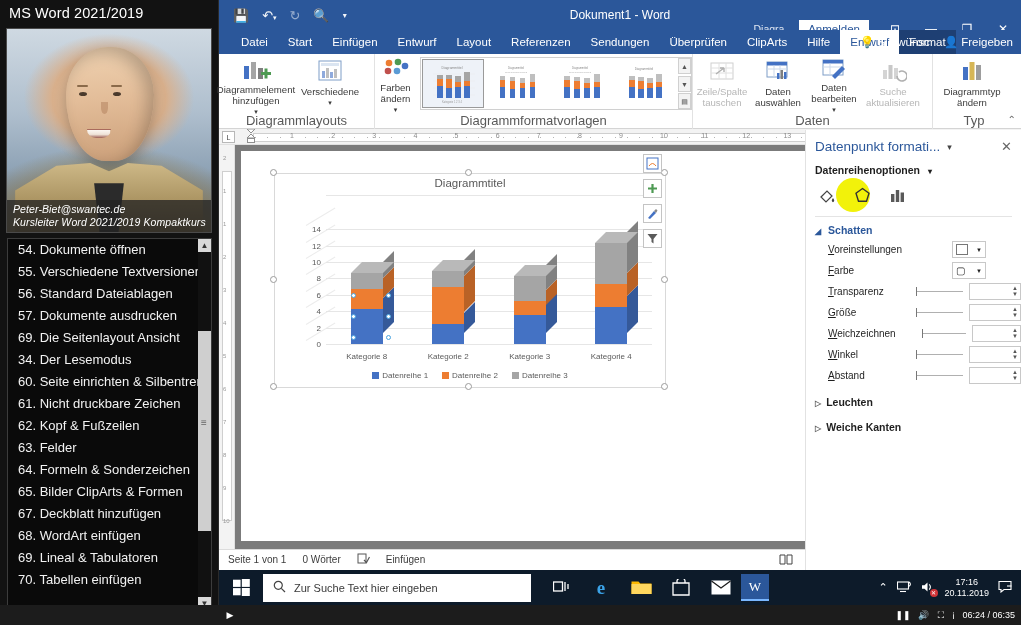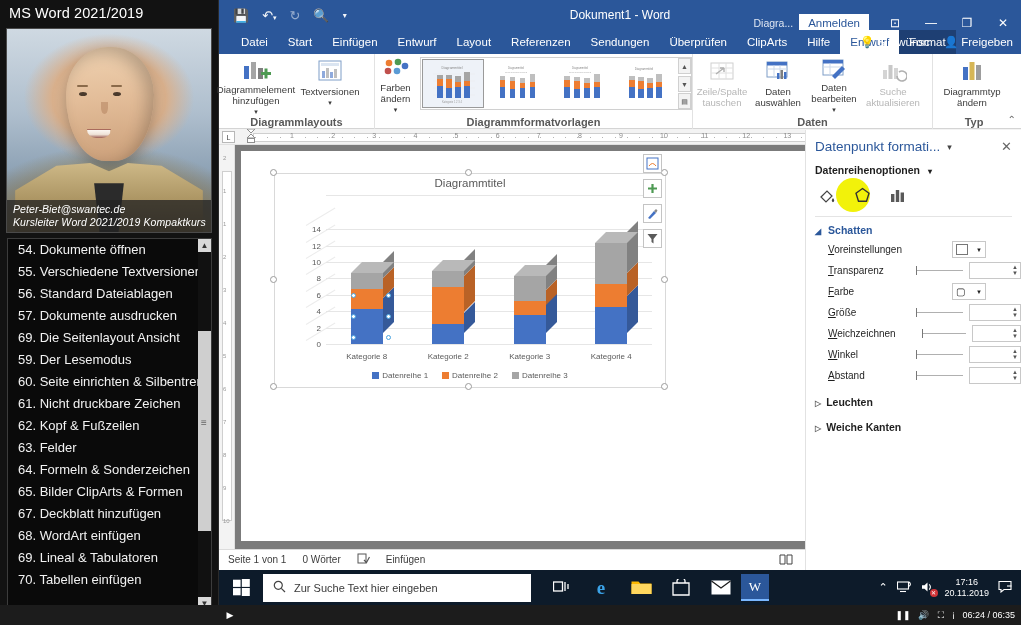--- a/index.html
+++ b/index.html
@@ -59,40 +59,40 @@
               background:#cfcfcf; }
   .lp-thumb:after{ content:"≡"; position:absolute; left:3px; top:86px; color:#666; font-size:10px;}
 
   
   .word { position:absolute; left:219px; top:0; width:802px; height:570px; background:#fff; }
   .titlebar { height:30px; background:#2b579a; position:relative; color:#fff; }
   .qat { position:absolute; left:14px; top:0; height:30px; display:flex; align-items:center; gap:13px;}
   .qat-ic { font-size:13px; opacity:.95; cursor:default; }
   .doc-title { position:absolute; left:0; right:0; top:0; height:30px; line-height:30px;
                text-align:center; font-size:12px; }
-  .tb-right { position:absolute; right:0; top:4px; height:38px; display:flex; align-items:center; }
+  .tb-right { position:absolute; right:0; top:10px; height:38px; display:flex; align-items:center; }
   .diagtag { font-size:10.5px; color:#dfe6f2; margin-right:6px; }
   .signin { background:#fff; color:#2b579a; font-size:11.5px; padding:3px 9px; margin-right:8px; }
   .winbtn { width:36px; height:30px; display:flex; align-items:center; justify-content:center;
             font-size:12px; }
 
   .tabbar { height:24px; background:#2b579a; display:flex; align-items:flex-end;
             padding-left:12px; position:relative; }
   .tab { font-size:11.5px; color:#fff; padding:4px 10px 5px; height:24px; line-height:16px; white-space:nowrap; }
   .tab.active { background:#fff; color:#2b579a; }
   .tab.ctxactive { background:#1e3f73; color:#fff; }
   .tabbar-right { position:absolute; right:8px; bottom:0; display:flex; gap:14px; align-items:center;
                   height:24px; color:#fff; font-size:11.5px; }
 
   .ribbon { height:75px; background:#fff; border-bottom:1px solid #d4d4d4; position:relative;
             display:flex; }
   .rgroup { position:relative; height:75px; border-right:1px solid #e2e2e2; display:flex;
             align-items:flex-start; }
   .rgroup-label { position:absolute; bottom:1px; left:0; right:0; text-align:center;
-                  font-size:11px; color:#595959;font-weight:bold; }
+                  font-size:13px; color:#595959; }
   .rbtn { width:74px; height:58px; display:flex; flex-direction:column; align-items:center;
           justify-content:flex-start; padding-top:4px; font-size:9.6px; color:#3b3b3b;
           text-align:center; line-height:11px; }
   .rbtn.dis { color:#b6b6b6; }
   .rbtn .ic { height:26px; display:flex; align-items:center; justify-content:center; margin-bottom:2px;}
   .gallery { display:flex; align-items:center; border:1px solid #d0d0d0; height:53px;
              margin:3px 0 0 4px; background:#fff; }
   .gitem { width:62px; height:49px; margin:1px; border:1px solid transparent;
            background:#fff; display:flex; flex-direction:column; justify-content:center; }
   .gitem.sel { border:1px solid #9a9a9a; background:#eef2f8; }
@@ -228,21 +228,21 @@
       </div>
     </div>
 
     <div class="lp-list">
       <div class="lp-items" id="lesson-items">
           <div class="lp-item">54. Dokumente öffnen</div>
           <div class="lp-item">55. Verschiedene Textversionen</div>
           <div class="lp-item">56. Standard Dateiablagen</div>
           <div class="lp-item">57. Dokumente ausdrucken</div>
           <div class="lp-item">69. Die Seitenlayout Ansicht</div>
-          <div class="lp-item">59. Der Lesemodus</div>
+          <div class="lp-item">34. Der Lesemodus</div>
           <div class="lp-item">60. Seite einrichten &amp; Silbentrenn</div>
           <div class="lp-item">61. Nicht druckbare Zeichen</div>
           <div class="lp-item">62. Kopf &amp; Fußzeilen</div>
           <div class="lp-item">63. Felder</div>
           <div class="lp-item">64. Formeln &amp; Sonderzeichen</div>
           <div class="lp-item">65. Bilder ClipArts &amp; Formen</div>
           <div class="lp-item">67. Deckblatt hinzufügen</div>
           <div class="lp-item">68. WordArt einfügen</div>
           <div class="lp-item">69. Lineal &amp; Tabulatoren</div>
           <div class="lp-item">70. Tabellen einfügen</div>
@@ -317,21 +317,21 @@
           <span class="ic">
             <svg width="26" height="24" viewBox="0 0 26 24">
               <rect x="2" y="2" width="22" height="19" fill="#fff" stroke="#7f9ec7"></rect>
               <rect x="4" y="4" width="18" height="3" fill="#dbe5f1"></rect>
               <rect x="5" y="12" width="3" height="7" fill="#8faadc"></rect>
               <rect x="9" y="9" width="3" height="10" fill="#bfbfbf"></rect>
               <rect x="13" y="13" width="3" height="6" fill="#8faadc"></rect>
               <rect x="17" y="10" width="3" height="9" fill="#bfbfbf"></rect>
             </svg>
           </span>
-          <span>Textversionen</span>
+          <span>Verschiedene</span>
           <span style="font-size:7px">▾</span>
         </div>
         <div class="rgroup-label">Diagrammlayouts</div>
       </div>
 
       <div class="rgroup" style="width:318px">
         <div class="rbtn" style="width:52px">
           <span class="ic">
             <svg width="28" height="22" viewBox="0 0 28 22">
               <circle cx="7" cy="5" r="3.3" fill="#ed7d31"></circle>
@@ -899,32 +899,32 @@
 
     <div id="pane-rows">
         <div class="row">
           <span class="lbl"><u>V</u>oreinstellungen</span>
           <span class="swatchbtn" style="margin-left: 48px;">
             <span style="width:12px;height:11px;border:1px solid #777;background:#fff;display:inline-block"></span>
             <span style="font-size:6px">▼</span>
           </span>
         </div>
         <div class="row">
+          <span class="lbl"><u>F</u>arbe</span>
+          <span class="swatchbtn" style="margin-left: 48px;">
+            <span style="font-size:10px">▢</span>
+            <span style="font-size:6px">▼</span>
+          </span>
+        </div>
+        <div class="row">
           <span class="lbl"><u>T</u>ransparenz</span>
           <span class="slider" style="margin-left: 26px;"></span>
           <span class="spin">
             <span class="ar" style="top:1px">▲</span>
             <span class="ar" style="bottom:1px">▼</span>
-          </span>
-        </div>
-        <div class="row">
-          <span class="lbl"><u>F</u>arbe</span>
-          <span class="swatchbtn" style="margin-left: 48px;">
-            <span style="font-size:10px">▢</span>
-            <span style="font-size:6px">▼</span>
           </span>
         </div>
         <div class="row">
           <span class="lbl"><u>G</u>röße</span>
           <span class="slider" style="margin-left: 26px;"></span>
           <span class="spin">
             <span class="ar" style="top:1px">▲</span>
             <span class="ar" style="bottom:1px">▼</span>
           </span>
         </div>

